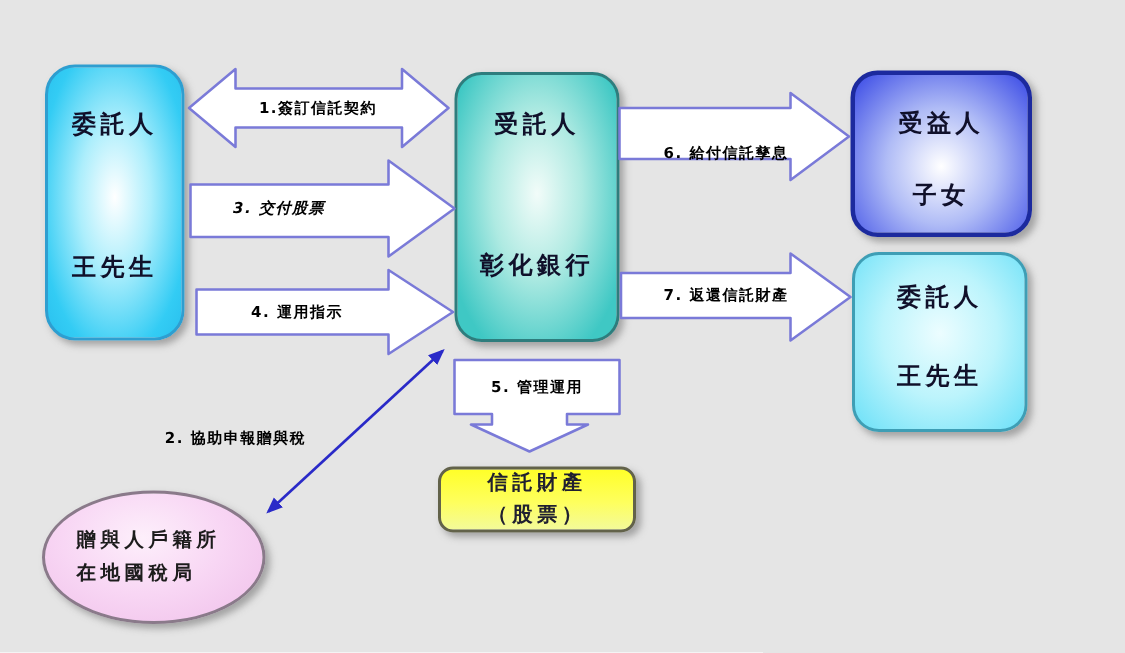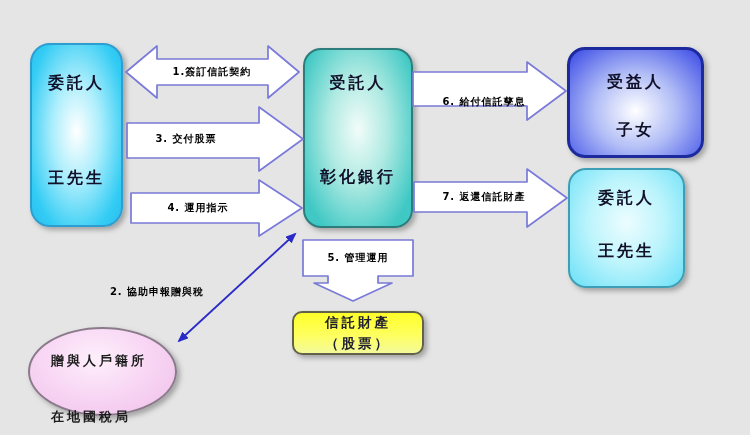--- a/index.html
+++ b/index.html
@@ -21,41 +21,41 @@
     left:30px;top:43px;width:93px;height:184px;border-radius:20px;border:2px solid #2e9ed0;
     background:radial-gradient(ellipse at 50% 48%, #ffffff 0%, #aceefc 38%, #33ccf4 80%, #29c0ee 100%);
     padding:28px 0 36px 0;
   }
   .box-trustee{
     left:303px;top:48px;width:110px;height:180px;border-radius:18px;border:2px solid #2e7d7d;
     background:radial-gradient(ellipse at 50% 45%, #f2fcf9 0%, #aeeae2 40%, #3fc8c4 85%);
     padding:23px 0 38px 0;
   }
   .box-beneficiary{
-    left:567px;top:47px;width:137px;height:111px;border-radius:18px;border:3px solid #1c2a9e;
+    left:567px;top:47px;width:121px;height:111px;border-radius:18px;border:3px solid #1c2a9e;
     background:radial-gradient(ellipse at 50% 58%, #ffffff 0%, #b0bcf6 45%, #4a5ae8 92%);
     padding:22px 0 14px 0;
   }
   .box-trustor-return{
     left:568px;top:168px;width:117px;height:120px;border-radius:18px;border:2px solid #3e9eb5;
     background:radial-gradient(ellipse at 50% 45%, #ecfdff 0%, #bcf4fc 48%, #72e2f8 95%);
     padding:18px 0 24px 0;
   }
   .box-property{
     left:292px;top:311px;width:132px;height:44px;border-radius:10px;border:2px solid #62624a;
     background:linear-gradient(180deg,#ffff29 0%,#feff5e 55%,#f3fa9a 100%);
     justify-content:center;padding:2px 0;
   }
   .box-property .ntext{font-size:13.5px;color:#202030;letter-spacing:3px;line-height:21px;}
   .ellipse-tax{
     left:28px;top:327px;width:149px;height:89px;border-radius:50%;border:2px solid #8a7a8a;
     background:radial-gradient(ellipse at 45% 35%, #fdeffb 0%, #f8d6f4 48%, #efbfe9 100%);
     justify-content:center;align-items:flex-start;padding:0 0 0 21px;
   }
-  .ellipse-tax .ntext{font-size:13px;color:#1c1c1c;letter-spacing:3px;line-height:22px;margin-top:34px;}
+  .ellipse-tax .ntext{font-size:13px;color:#1c1c1c;letter-spacing:3px;line-height:22px;}
   .flow-label{
     position:absolute;z-index:4;transform:translate(-50%,-50%);
     font-weight:bold;color:#000000;font-size:10px;white-space:nowrap;letter-spacing:1px;
   }
 </style>
 </head>
 <body>
 
 <div class="canvas">
 
@@ -106,19 +106,19 @@
     <span class="ntext">（股票）</span>
   </div>
 
   <div class="node ellipse-tax">
     <span class="ntext">贈與人戶籍所</span>
     <span class="ntext">在地國稅局</span>
   </div>
 
   <div class="flow-label" style="left:212px;top:72px;">1.簽訂信託契約</div>
   <div class="flow-label" style="left:157px;top:292px;text-align:right;">2. 協助申報贈與稅</div>
-  <div class="flow-label" style="left:186px;top:139px;">3. 交付股票</div>
+  <div class="flow-label" style="left:186px;top:139px;font-style:italic;">3. 交付股票</div>
   <div class="flow-label" style="left:198px;top:208px;">4. 運用指示</div>
   <div class="flow-label" style="left:358px;top:258px;">5. 管理運用</div>
   <div class="flow-label" style="left:484px;top:102px;">6. 給付信託孳息</div>
   <div class="flow-label" style="left:484px;top:197px;">7. 返還信託財產</div>
 
 </div>
 
 </body></html>

